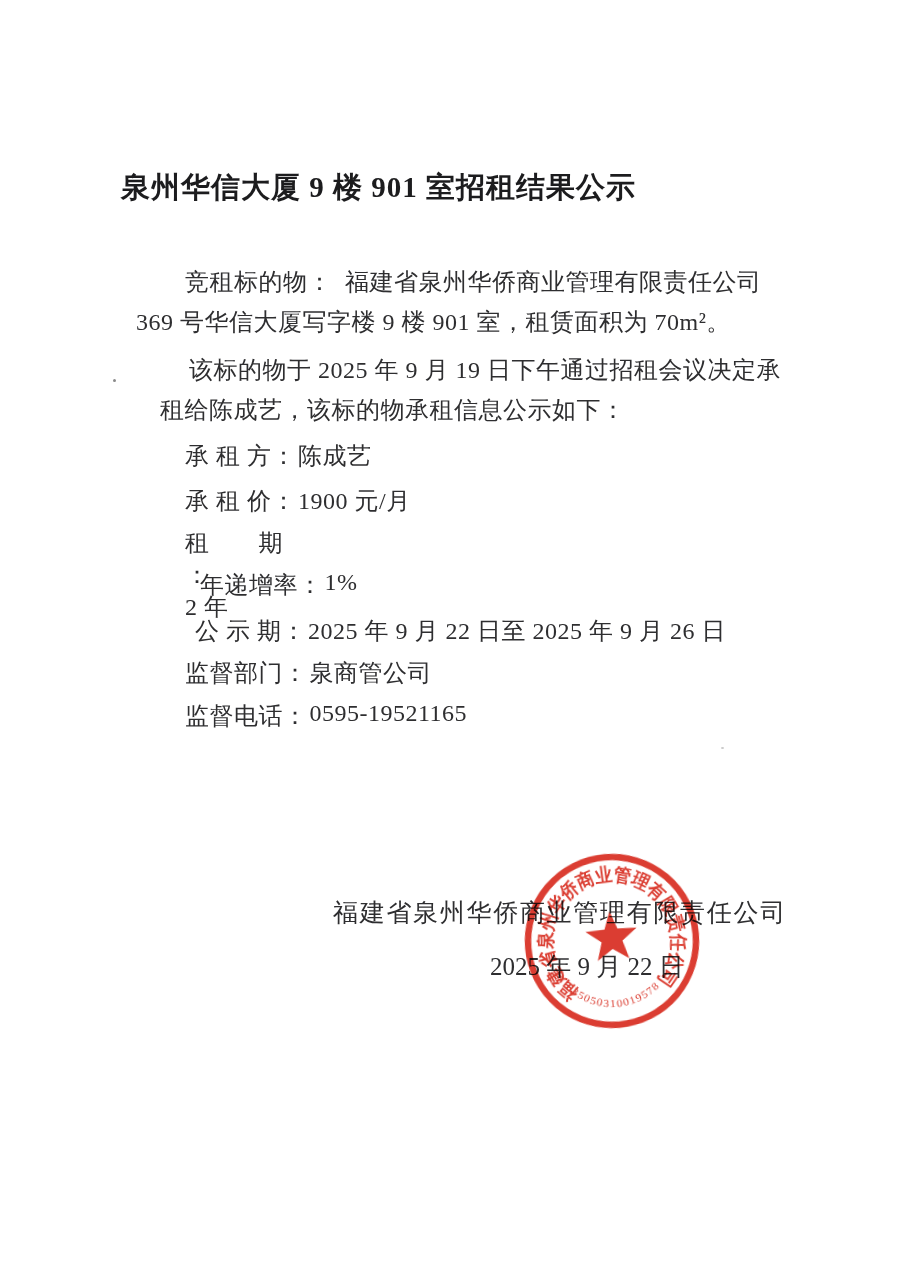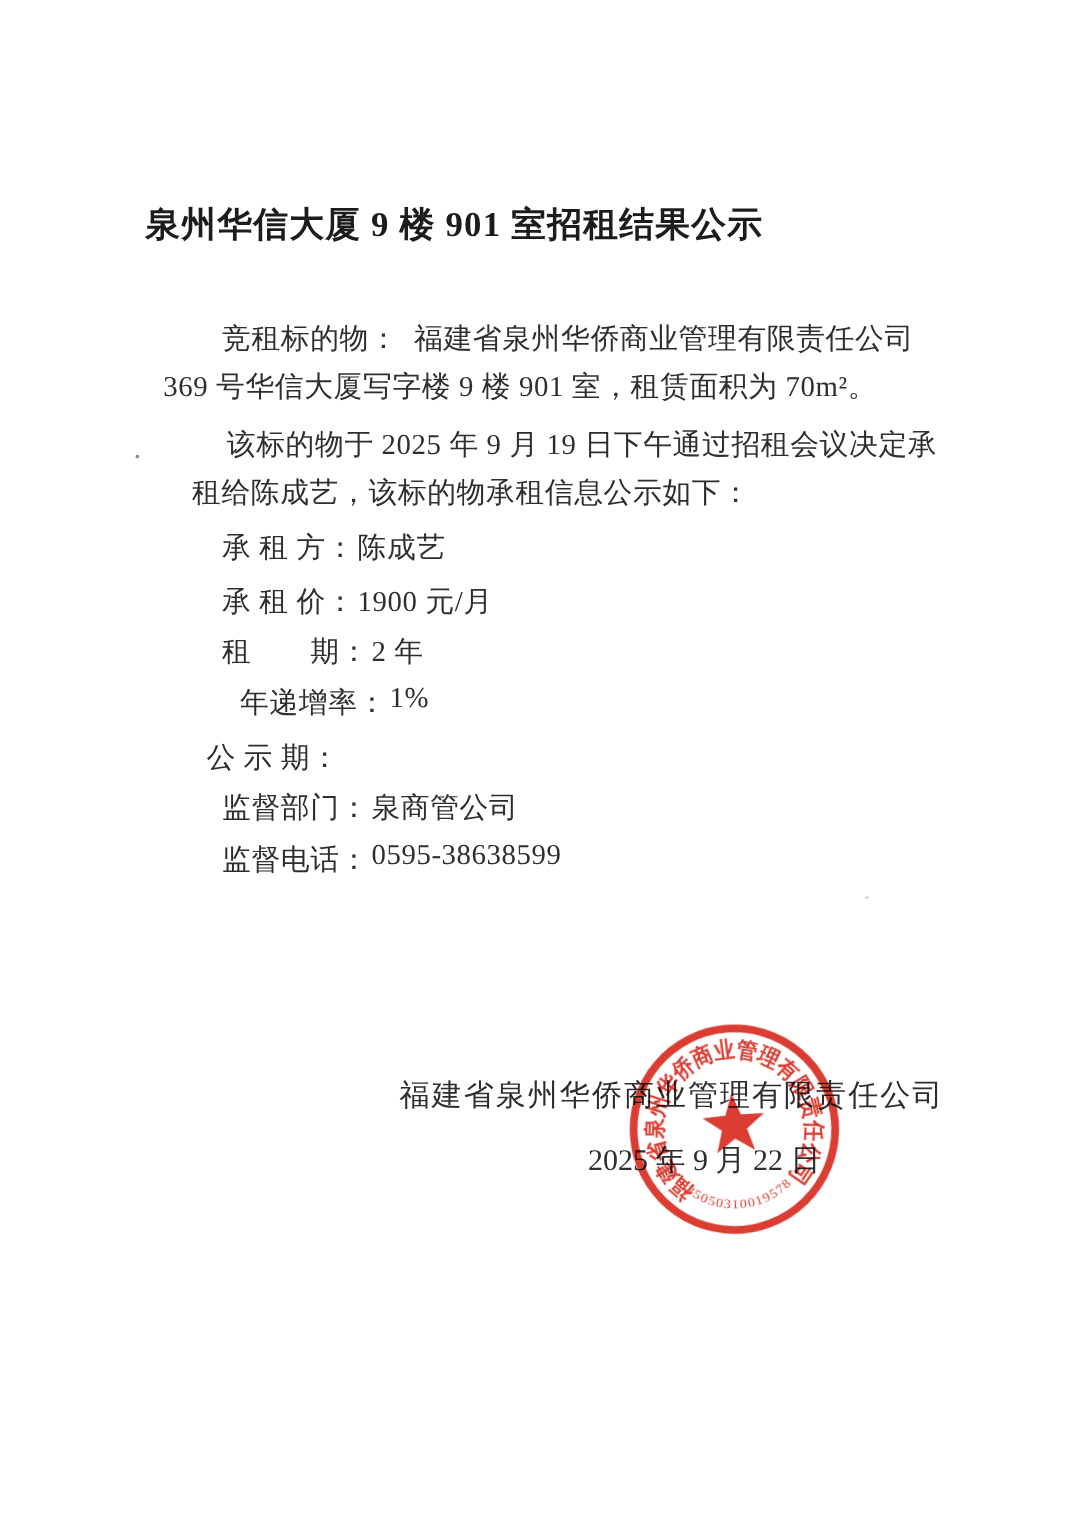--- a/index.html
+++ b/index.html
@@ -83,34 +83,34 @@
   <div class="line" style="top:306px; left:136px;">369 号华信大厦写字楼 9 楼 901 室，租赁面积为 70m²。</div>
   <div class="line" style="top:354px; left:189px;">该标的物于 2025 年 9 月 19 日下午通过招租会议决定承</div>
   <div class="line" style="top:394px; left:136px;margin-left:24px;">租给陈成艺，该标的物承租信息公示如下：</div>
 
   <div class="line detail-row" style="top:440px; left:185px;text-align:center;">
     <span>承 租 方</span><span class="sep">：</span><span>陈成艺</span>
   </div>
   <div class="line detail-row" style="top:485px; left:185px;">
     <span>承 租 价</span><span class="sep">：</span><span>1900 元/月</span>
   </div>
-  <div class="line detail-row" style="top:527px; left:185px;">
+  <div class="line detail-row" style="top:527px; left:185px;flex-direction:column;">
     <span>租　　期</span><span class="sep">：</span><span>2 年</span>
   </div>
   <div class="line detail-row" style="top:569px; left:185px;margin-left:15px;">
     <span>年递增率</span><span class="sep">：</span><span>1%</span>
   </div>
-  <div class="line detail-row" style="top:615px; left:172px;">
-    <span>公 示 期</span><span class="sep">：</span>
+  <div class="line detail-row" style="top:615px; left:195px;">
+    <span>公 示 期</span><span class="sep">：</span><span>2025 年 9 月 22 日至 2025 年 9 月 26 日</span>
   </div>
   <div class="line detail-row" style="top:657px; left:185px;">
     <span>监督部门</span><span class="sep">：</span><span>泉商管公司</span>
   </div>
   <div class="line detail-row" style="top:700px; left:185px;">
-    <span>监督电话</span><span class="sep">：</span><span>0595-38638599</span>
+    <span>监督电话</span><span class="sep">：</span><span>0595-19521165</span>
   </div>
 
   <div class="sig-company">福建省泉州华侨商业管理有限责任公司</div>
   <div class="sig-date">2025 年 9 月 22 日</div>
 
   <svg class="seal" viewBox="0 0 200 200" aria-hidden="true">
     <defs>
       <path id="arcTop" d="M 63.06 147.28 A 60 60 0 1 1 136.94 147.28" fill="none"></path>
       <path id="arcBottom" d="M 53.3 146.7 A 66 66 0 0 0 146.7 146.7" fill="none"></path>
     </defs>

